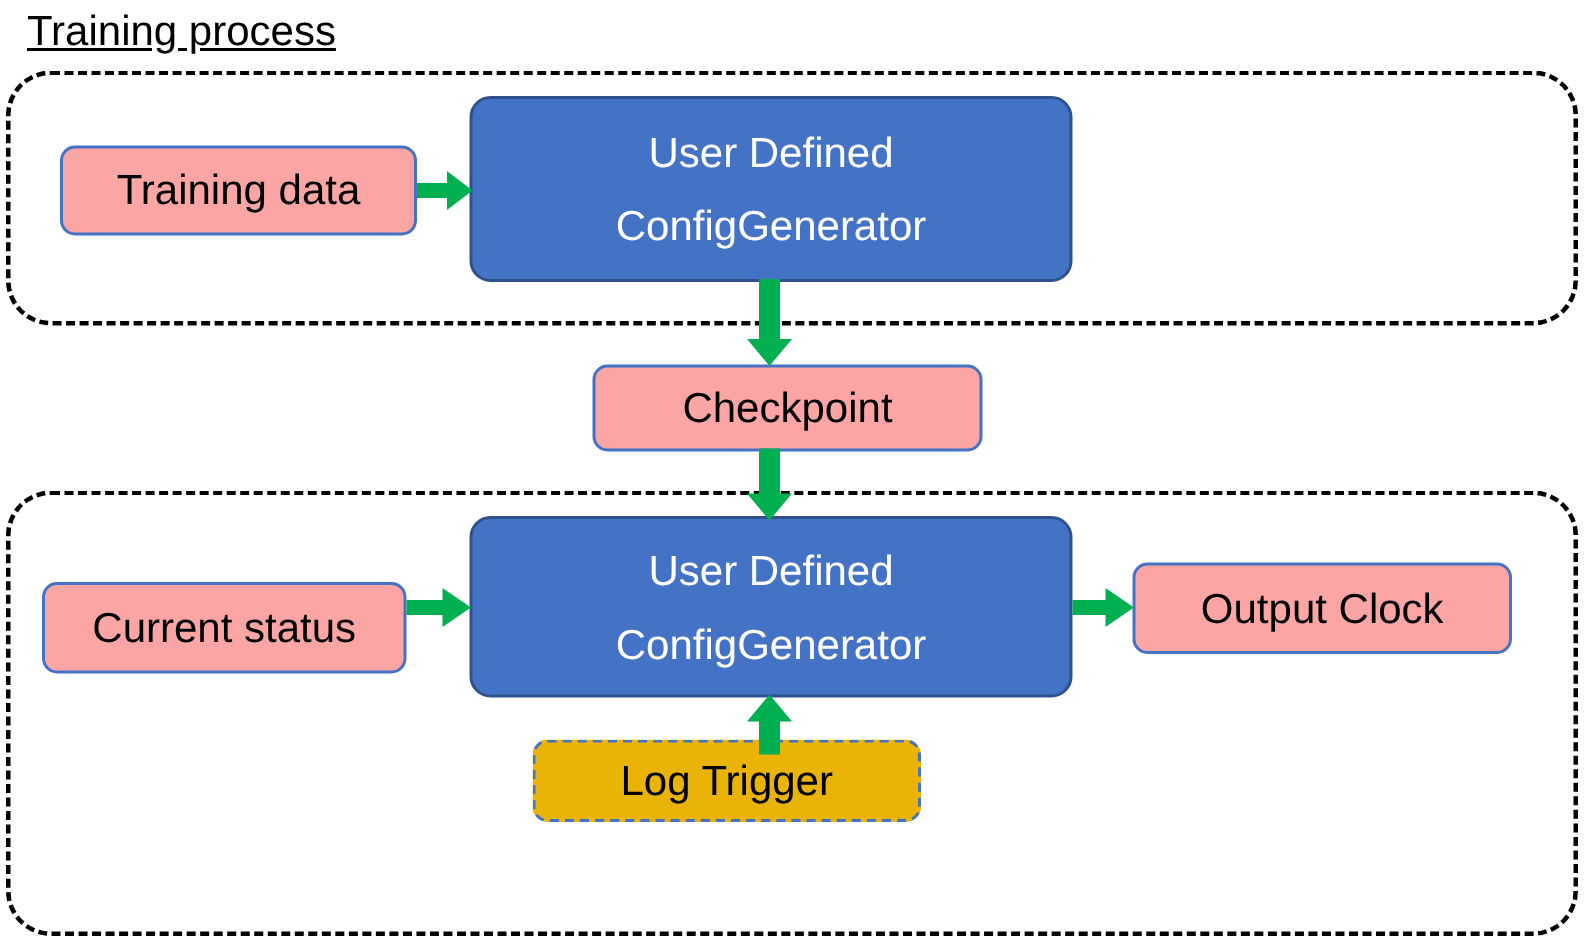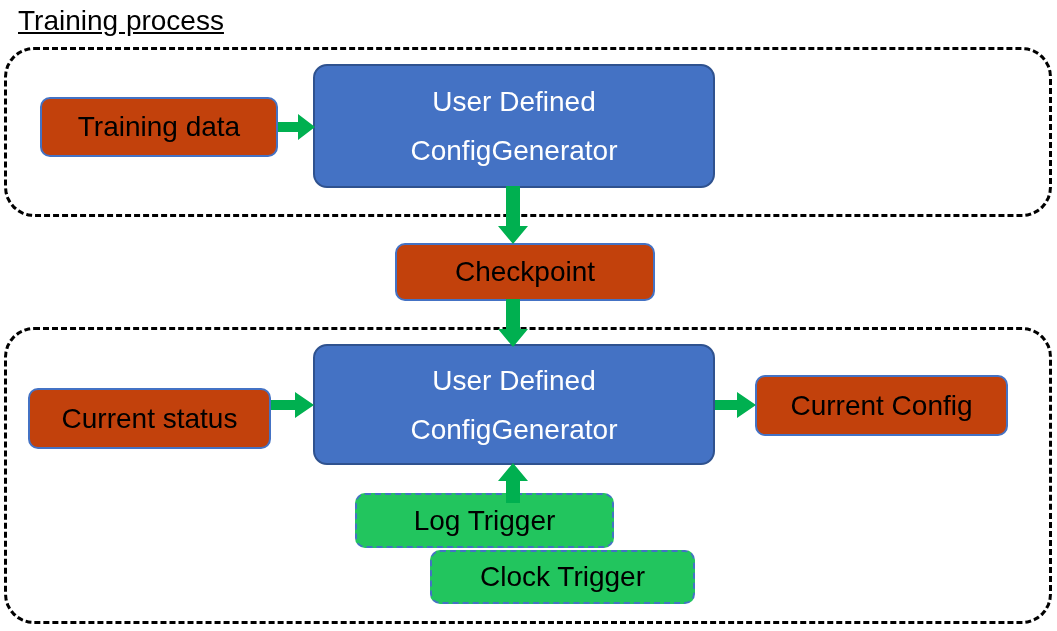--- a/index.html
+++ b/index.html
@@ -39,21 +39,21 @@
     background: transparent;
     box-sizing: border-box;
   }
   #container-training { left: 4px; top: 47px; width: 1048px; height: 170px; }
   #container-inference { left: 4px; top: 327px; width: 1048px; height: 297px; }
 
   
   .node-plain {
     position: absolute;
     box-sizing: border-box;
-    background: #c2410c;
+    background: #fca5a5;
     border: 2px solid #4472C4;
     border-radius: 10px;
     color: #000000;
     font-size: 28px;
     display: flex;
     align-items: center;
     justify-content: center;
     text-align: center;
     white-space: nowrap;
     font-family: "Liberation Sans", sans-serif;
@@ -82,21 +82,21 @@
     font-family: "Liberation Sans", sans-serif;
     gap: 12px;
   }
   #node-generator-training  { left: 313px; top: 64px;  width: 402px; height: 124px; }
   #node-generator-inference { left: 313px; top: 344px; width: 402px; height: 121px; }
 
   
   .node-trigger {
     position: absolute;
     box-sizing: border-box;
-    background: #22c55e;
+    background: #eab308;
     border: 2px dashed #4472C4;
     border-radius: 10px;
     color: #000000;
     font-size: 28px;
     display: flex;
     align-items: center;
     justify-content: center;
     text-align: center;
     white-space: nowrap;
     font-family: "Liberation Sans", sans-serif;
@@ -138,25 +138,24 @@
 
   <div class="node-plain" id="node-checkpoint">Checkpoint</div>
 
   <div class="node-plain" id="node-current-status">Current status</div>
 
   <div class="node-filled" id="node-generator-inference">
     <span>User Defined</span>
     <span>ConfigGenerator</span>
   </div>
 
-  <div class="node-plain" id="node-output-config">Current Config</div>
+  <div class="node-plain" id="node-output-config">Output Clock</div>
 
   <div class="node-trigger" id="node-log-trigger">Log Trigger</div>
 
-  <div class="node-trigger" id="node-clock-trigger">Clock Trigger</div>
 
   <div class="arrow" id="arrow-training-data-to-generator">
     <svg width="38" height="30" viewBox="0 0 38 30">
       <path d="M0 10 H20 V2 L37 15 L20 28 V20 H0 Z" fill="#00B050"></path>
     </svg>
   </div>
 
   <div class="arrow" id="arrow-generator-to-checkpoint">
     <svg width="32" height="60" viewBox="0 0 32 60">
       <path d="M9 0 H23 V40 H31 L16 58 L1 40 H9 Z" fill="#00B050"></path>

